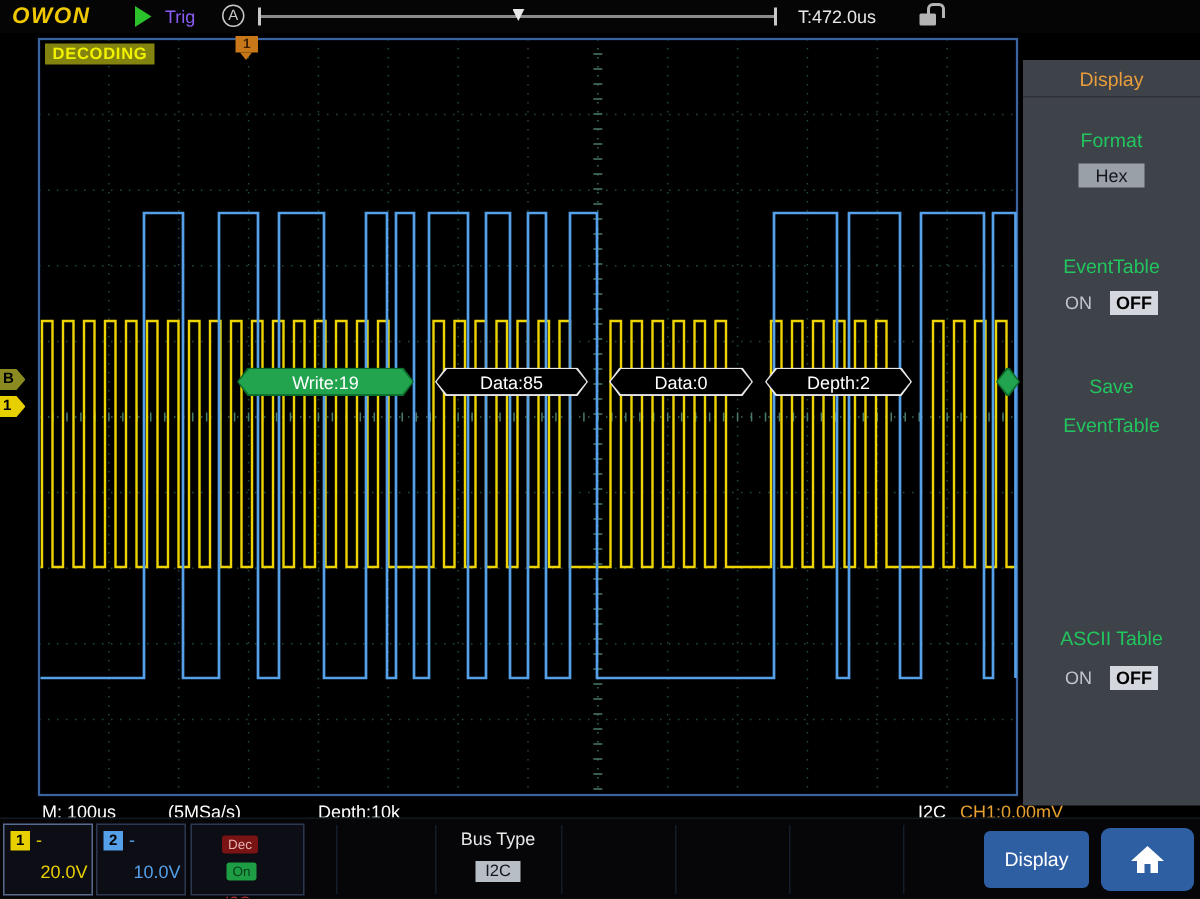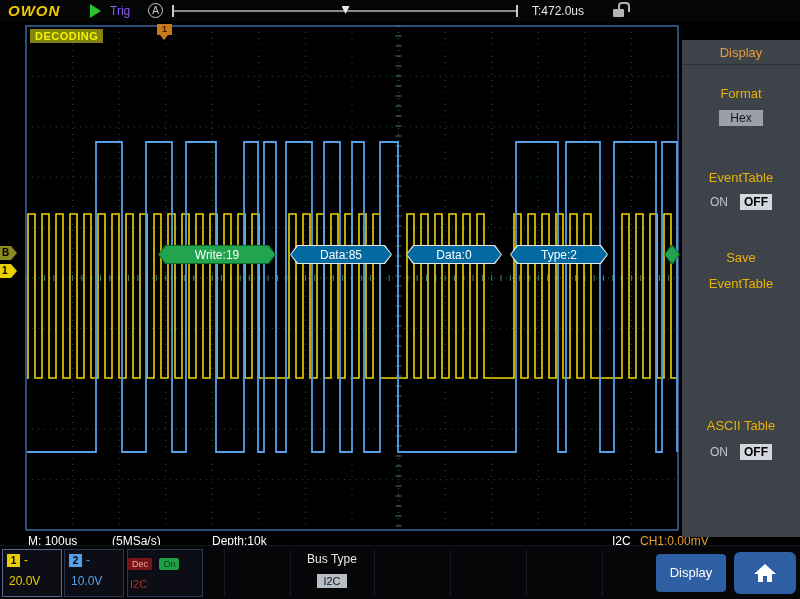--- a/index.html
+++ b/index.html
@@ -25,36 +25,36 @@
   #wave-svg{position:absolute;left:0;top:0}
   .decoding-badge{position:absolute;left:30px;top:7px;background:#83830f;color:#f2f200;font-size:11px;font-weight:bold;padding:1px 5px;letter-spacing:.5px}
   .trig-marker{position:absolute;left:157px;top:2px;width:15px;height:11px;background:#c87818;color:#3c1e00;font-size:9px;font-weight:bold;text-align:center;line-height:11px}
   .trig-marker::after{content:"";position:absolute;left:3px;top:11px;border-left:4px solid transparent;border-right:4px solid transparent;border-top:5px solid #c87818}
   .marker-b{position:absolute;left:0;top:224px;width:17px;height:14px;background:#8a8a20;color:#000;font-size:10px;font-weight:bold;line-height:14px;padding-left:2px;clip-path:polygon(0 0,11px 0,100% 50%,11px 100%,0 100%)}
   .marker-1{position:absolute;left:0;top:242px;width:17px;height:14px;background:#e8d000;color:#000;font-size:10px;font-weight:bold;line-height:14px;padding-left:2px;clip-path:polygon(0 0,11px 0,100% 50%,11px 100%,0 100%)}
 
   .bubble{position:absolute;top:223px;height:19px;clip-path:polygon(0 50%,7px 0,calc(100% - 7px) 0,100% 50%,calc(100% - 7px) 100%,7px 100%)}
   .bubble .bubble-in{position:absolute;left:1px;top:1px;right:1px;bottom:1px;clip-path:polygon(0 50%,7px 0,calc(100% - 7px) 0,100% 50%,calc(100% - 7px) 100%,7px 100%);display:flex;align-items:center;justify-content:center;font-size:12px;white-space:nowrap}
   .bubble.dark{background:#e8e8e8}
-  .bubble.dark .bubble-in{background:#0369a1;color:#fff}
+  .bubble.dark .bubble-in{background:#000000;color:#fff}
   .bubble.green{background:#0c6c2c}
   .bubble.green .bubble-in{background:#22a34e;color:#fff}
 
   .status-row span{position:absolute;font-size:12px;color:#ffffff}
   .st-timebase{left:28px;top:512px}
   .st-rate{left:112px;top:512px}
   .st-depth{left:212px;top:512px}
   .st-bus{left:612px;top:512px}
   .st-level{left:640px;top:512px;color:#e8a030 !important}
 
   
   .menu{position:absolute;left:682px;top:40px;width:118px;height:497px;background:#3e4249}
   .menu div{width:100%;text-align:center}
   .m-title{position:absolute;top:5px;color:#e89c3c;font-size:13px;padding-bottom:4px;border-bottom:1px solid #2e3137}
-  .m-label{position:absolute;color:#eab308;font-size:13px}
+  .m-label{position:absolute;color:#22c55e;font-size:13px}
   .m-format-label{top:46px}
   .m-format-value{position:absolute;top:68px}
   .m-format-value span{display:inline-block;background:#9aa0a8;color:#15171b;font-size:12px;padding:1px 11px}
   .m-evt-label{top:130px}
   .m-save1{top:210px}
   .m-save2{top:236px}
   .m-ascii{top:378px}
   .m-onoff{position:absolute;display:flex;justify-content:center;gap:12px;align-items:center}
   .m-onoff1{top:154px}
   .m-onoff2{top:404px}
@@ -65,22 +65,22 @@
   .bottombar{position:absolute;left:0;top:545px;width:800px;height:54px;background:#060608;border-top:1px solid #101820}
   .sep{position:absolute;top:4px;width:1px;height:46px;background:#131c2a}
   .chbox{position:absolute;top:3px;width:60px;height:48px;background:#0d0d15;border:1px solid #2c3850;padding:3px 4px}
   .chbox.sel{border-color:#5a6a8e}
   .chbox .row{display:flex;align-items:center;gap:4px}
   .chbadge{width:13px;height:13px;font-size:10px;font-weight:bold;color:#000;text-align:center;line-height:13px}
   .ch1 .chbadge{background:#e8d000}
   .ch1 .coupling,.ch1 .scale{color:#e8d000;font-size:12px}
   .ch2 .chbadge{background:#55a0e8}
   .ch2 .coupling,.ch2 .scale{color:#55a0e8;font-size:12px}
-  .chbox .scale{display:block;margin-top:7px;margin-left:2px}
-  .decodebox{position:absolute;left:127px;top:3px;width:76px;height:48px;background:#0d0d15;border:1px solid #2c3850;padding:3px 0}
+  .chbox .scale{display:block;margin-top:7px;margin-left:20px}
+  .decodebox{position:absolute;left:127px;top:3px;width:76px;height:48px;background:#0d0d15;border:1px solid #2c3850;padding:3px 20px}
   .dbadge1{background:#7a1414;color:#e8b0b0;font-size:9px;padding:1px 4px;border-radius:2px}
   .dbadge2{background:#1e9e44;color:#06401a;font-size:9px;padding:1px 4px;border-radius:2px;margin-left:3px}
   .dlabel{color:#b03030;font-size:11px;margin-top:7px;margin-left:2px}
   .bus-section{position:absolute;left:292px;top:6px;width:80px;text-align:center}
   .bus-label{color:#e8e8e8;font-size:12px}
   .bus-value{display:inline-block;background:#b8bec6;color:#14161a;font-size:11px;padding:1px 6px;margin-top:8px}
   .display-btn{position:absolute;left:656px;top:8px;width:70px;height:38px;background:#2e5fa3;border-radius:4px;color:#fff;font-size:13px;text-align:center;line-height:38px}
   .home-btn{position:absolute;left:734px;top:6px;width:62px;height:42px;background:#2e5fa3;border-radius:6px;display:flex;align-items:center;justify-content:center}
 </style>
 </head>
@@ -138,21 +138,21 @@
         <div class="bubble green" style="left: 158px; width: 118px;">
           <div class="bubble-in">Write:19</div>
         </div>
         <div class="bubble dark" style="left: 290px; width: 102px;">
           <div class="bubble-in">Data:85</div>
         </div>
         <div class="bubble dark" style="left: 406px; width: 96px;">
           <div class="bubble-in">Data:0</div>
         </div>
         <div class="bubble dark" style="left: 510px; width: 98px;">
-          <div class="bubble-in">Type:2</div>
+          <div class="bubble-in">Depth:2</div>
         </div>
         <div class="bubble green" style="left: 664px; width: 16px;">
           <div class="bubble-in"></div>
         </div>
       </div>
     <div class="status-row">
       <span class="st-timebase">M: 100us</span>
       <span class="st-rate">(5MSa/s)</span>
       <span class="st-depth">Depth:10k</span>
       <span class="st-bus">I2C</span>

